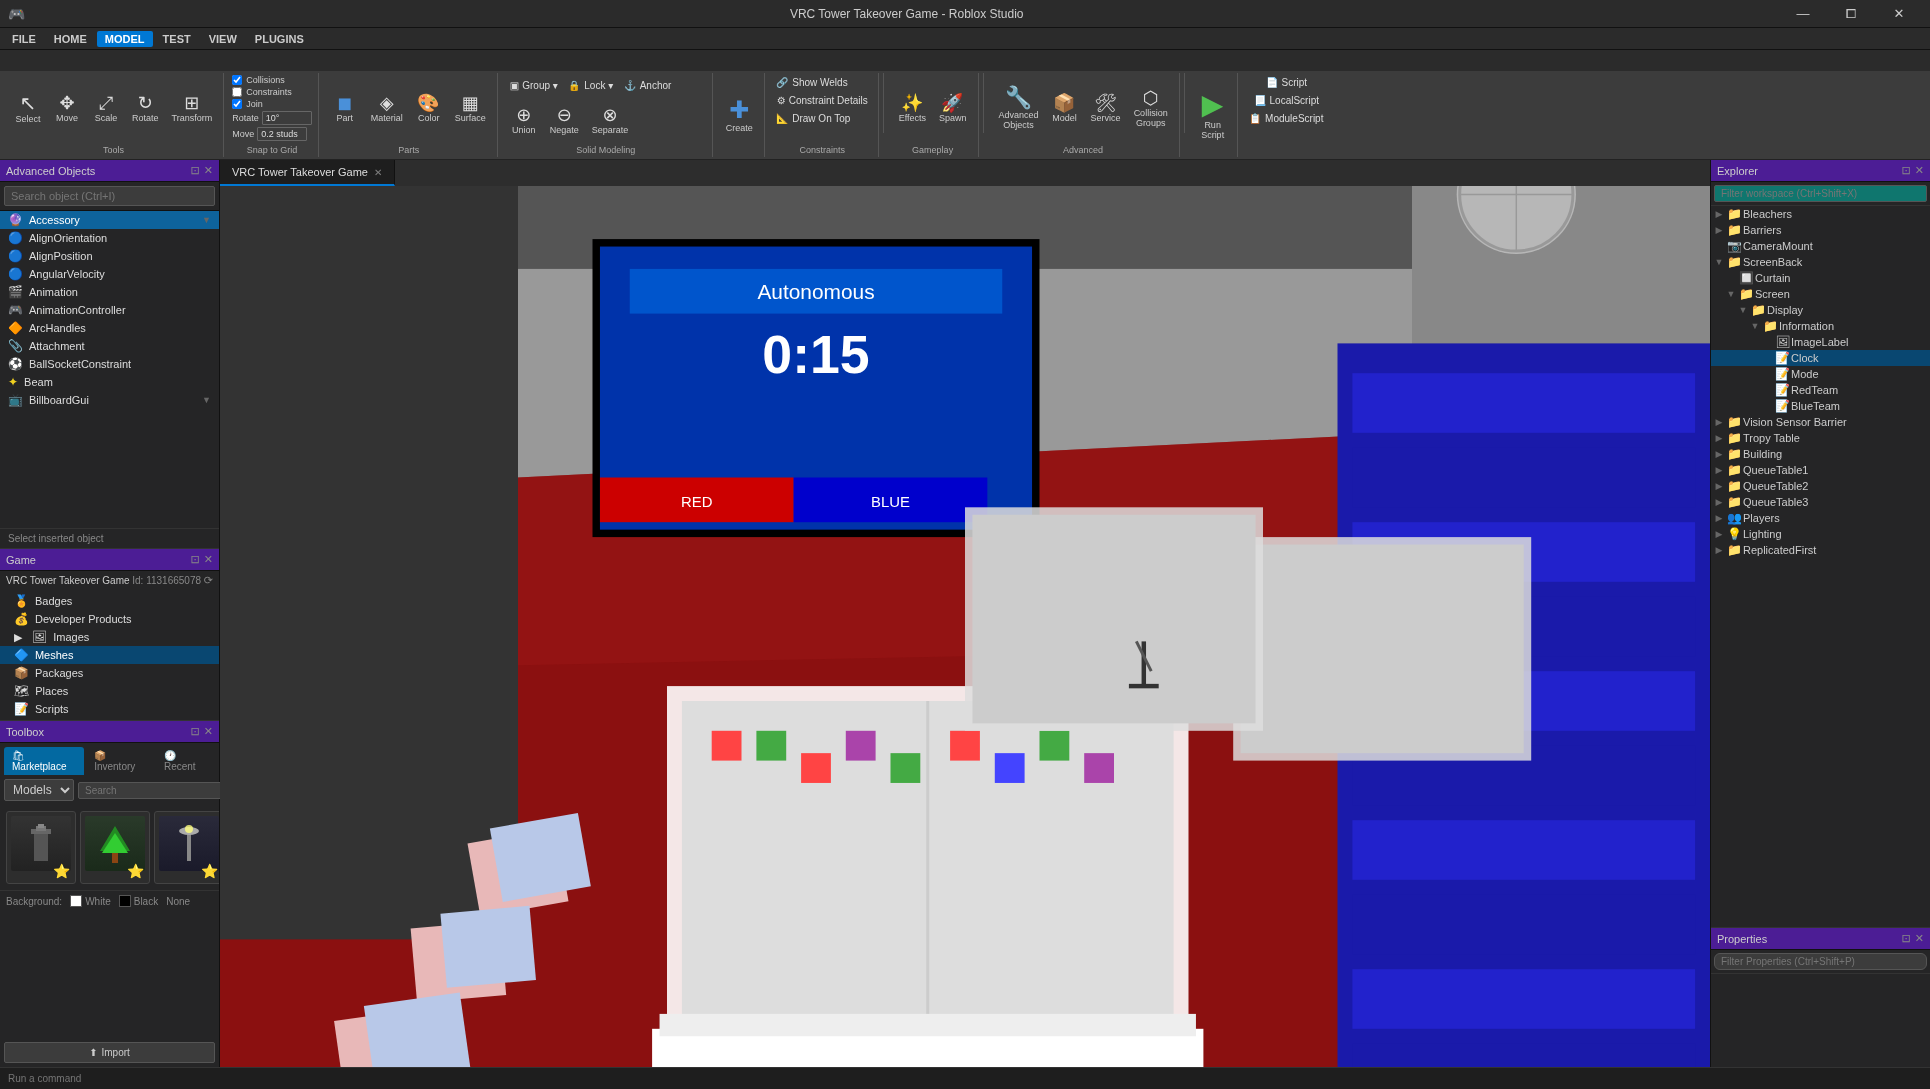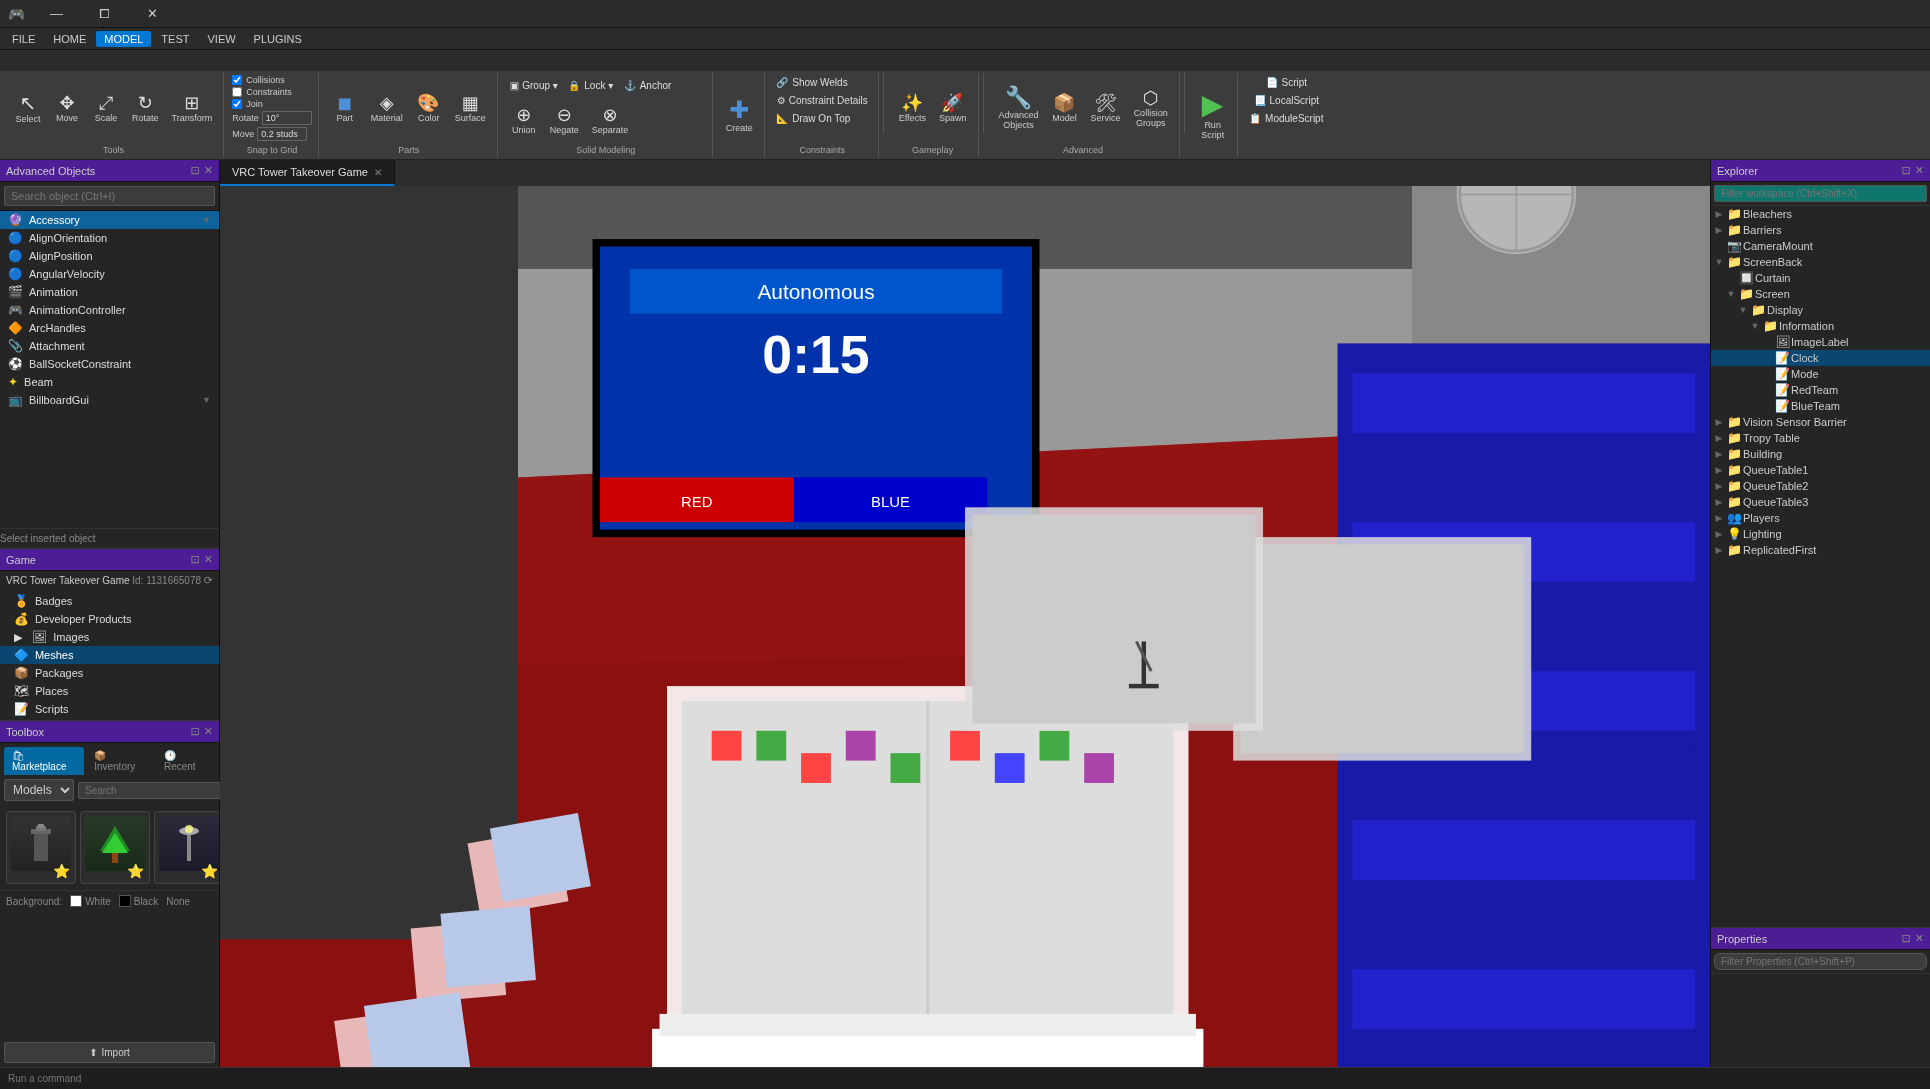--- a/index.html
+++ b/index.html
@@ -13,21 +13,21 @@
     #title-bar .title-text { flex: 1; text-align: center; font-size: 12px; color: #ccc; }
     #title-bar .win-controls { display: flex; gap: 2px; }
     #title-bar .win-btn { width: 46px; height: 28px; display: flex; align-items: center; justify-content: center; cursor: pointer; font-size: 13px; color: #ccc; background: transparent; border: none; }
     #title-bar .logo { margin-right: 8px; font-size: 14px; color: #00a2ff; }
 
     
     #menu-bar {
       height: 22px; background: #2b2b2b; display: flex; align-items: center; padding: 0 4px;
       border-bottom: 1px solid #111; gap: 2px;
     }
-    .menu-item { padding: 2px 8px; cursor: pointer; font-size: 11px; color: #ccc; border-radius: 2px; }
+    .menu-item { padding: 2px 8px; cursor: pointer; font-size: 11px; color: #ccc; border-radius: 2px; font-weight: bold; }
     .menu-item:hover, .menu-item.active { background: #0078d4; color: #fff; }
 
     
     #ribbon {
       height: 110px; background: #3c3c3c; border-bottom: 1px solid #222;
       display: flex; flex-direction: column;
     }
     #ribbon-tabs {
       height: 22px; background: #2b2b2b; display: flex; align-items: flex-end; padding: 0 4px;
     }
@@ -79,21 +79,21 @@
     }
 
     #object-list { flex: 1; overflow-y: auto; }
     .object-item {
       display: flex; align-items: center; padding: 2px 8px; cursor: pointer; gap: 6px; font-size: 11px;
     }
     .object-item.selected { background: #0e639c; color: #fff; }
     .object-item .obj-icon { font-size: 12px; }
     .object-item .arrow { margin-left: auto; font-size: 9px; color: #666; }
 
-    .select-inserted { padding: 4px 0; font-size: 10px; color: #888; border-top: 1px solid #333; }
+    .select-inserted { padding: 4px 8px; font-size: 10px; color: #888; border-top: 1px solid #333; }
 
     
     #game-panel { background: #252526; border-top: 1px solid #333; }
     .game-header { display: flex; align-items: center; justify-content: space-between; padding: 3px 6px; }
     .game-refresh { font-size: 11px; cursor: pointer; color: #888; }
     .game-items { padding: 2px 0; }
     .game-item {
       display: flex; align-items: center; padding: 2px 14px; cursor: pointer; gap: 6px; font-size: 11px;
     }
     .game-item.selected { background: #094771; color: #fff; }
@@ -210,20 +210,21 @@
     .blue-icon { color: #4a90d9; }
     .orange-icon { color: #f0a030; }
     .green-icon { color: #50c050; }
     .yellow-icon { color: #f0d020; }
   </style>
 </head>
 <body>
 
 <div id="title-bar">
   <span class="logo">🎮</span>
+  <span class="title-text">VRC Tower Takeover Game - Roblox Studio</span>
   <div class="win-controls">
     <button class="win-btn">—</button>
     <button class="win-btn">⧠</button>
     <button class="win-btn close">✕</button>
   </div>
 </div>
 
 <div id="menu-bar">
   <span class="menu-item">FILE</span>
   <span class="menu-item">HOME</span>

